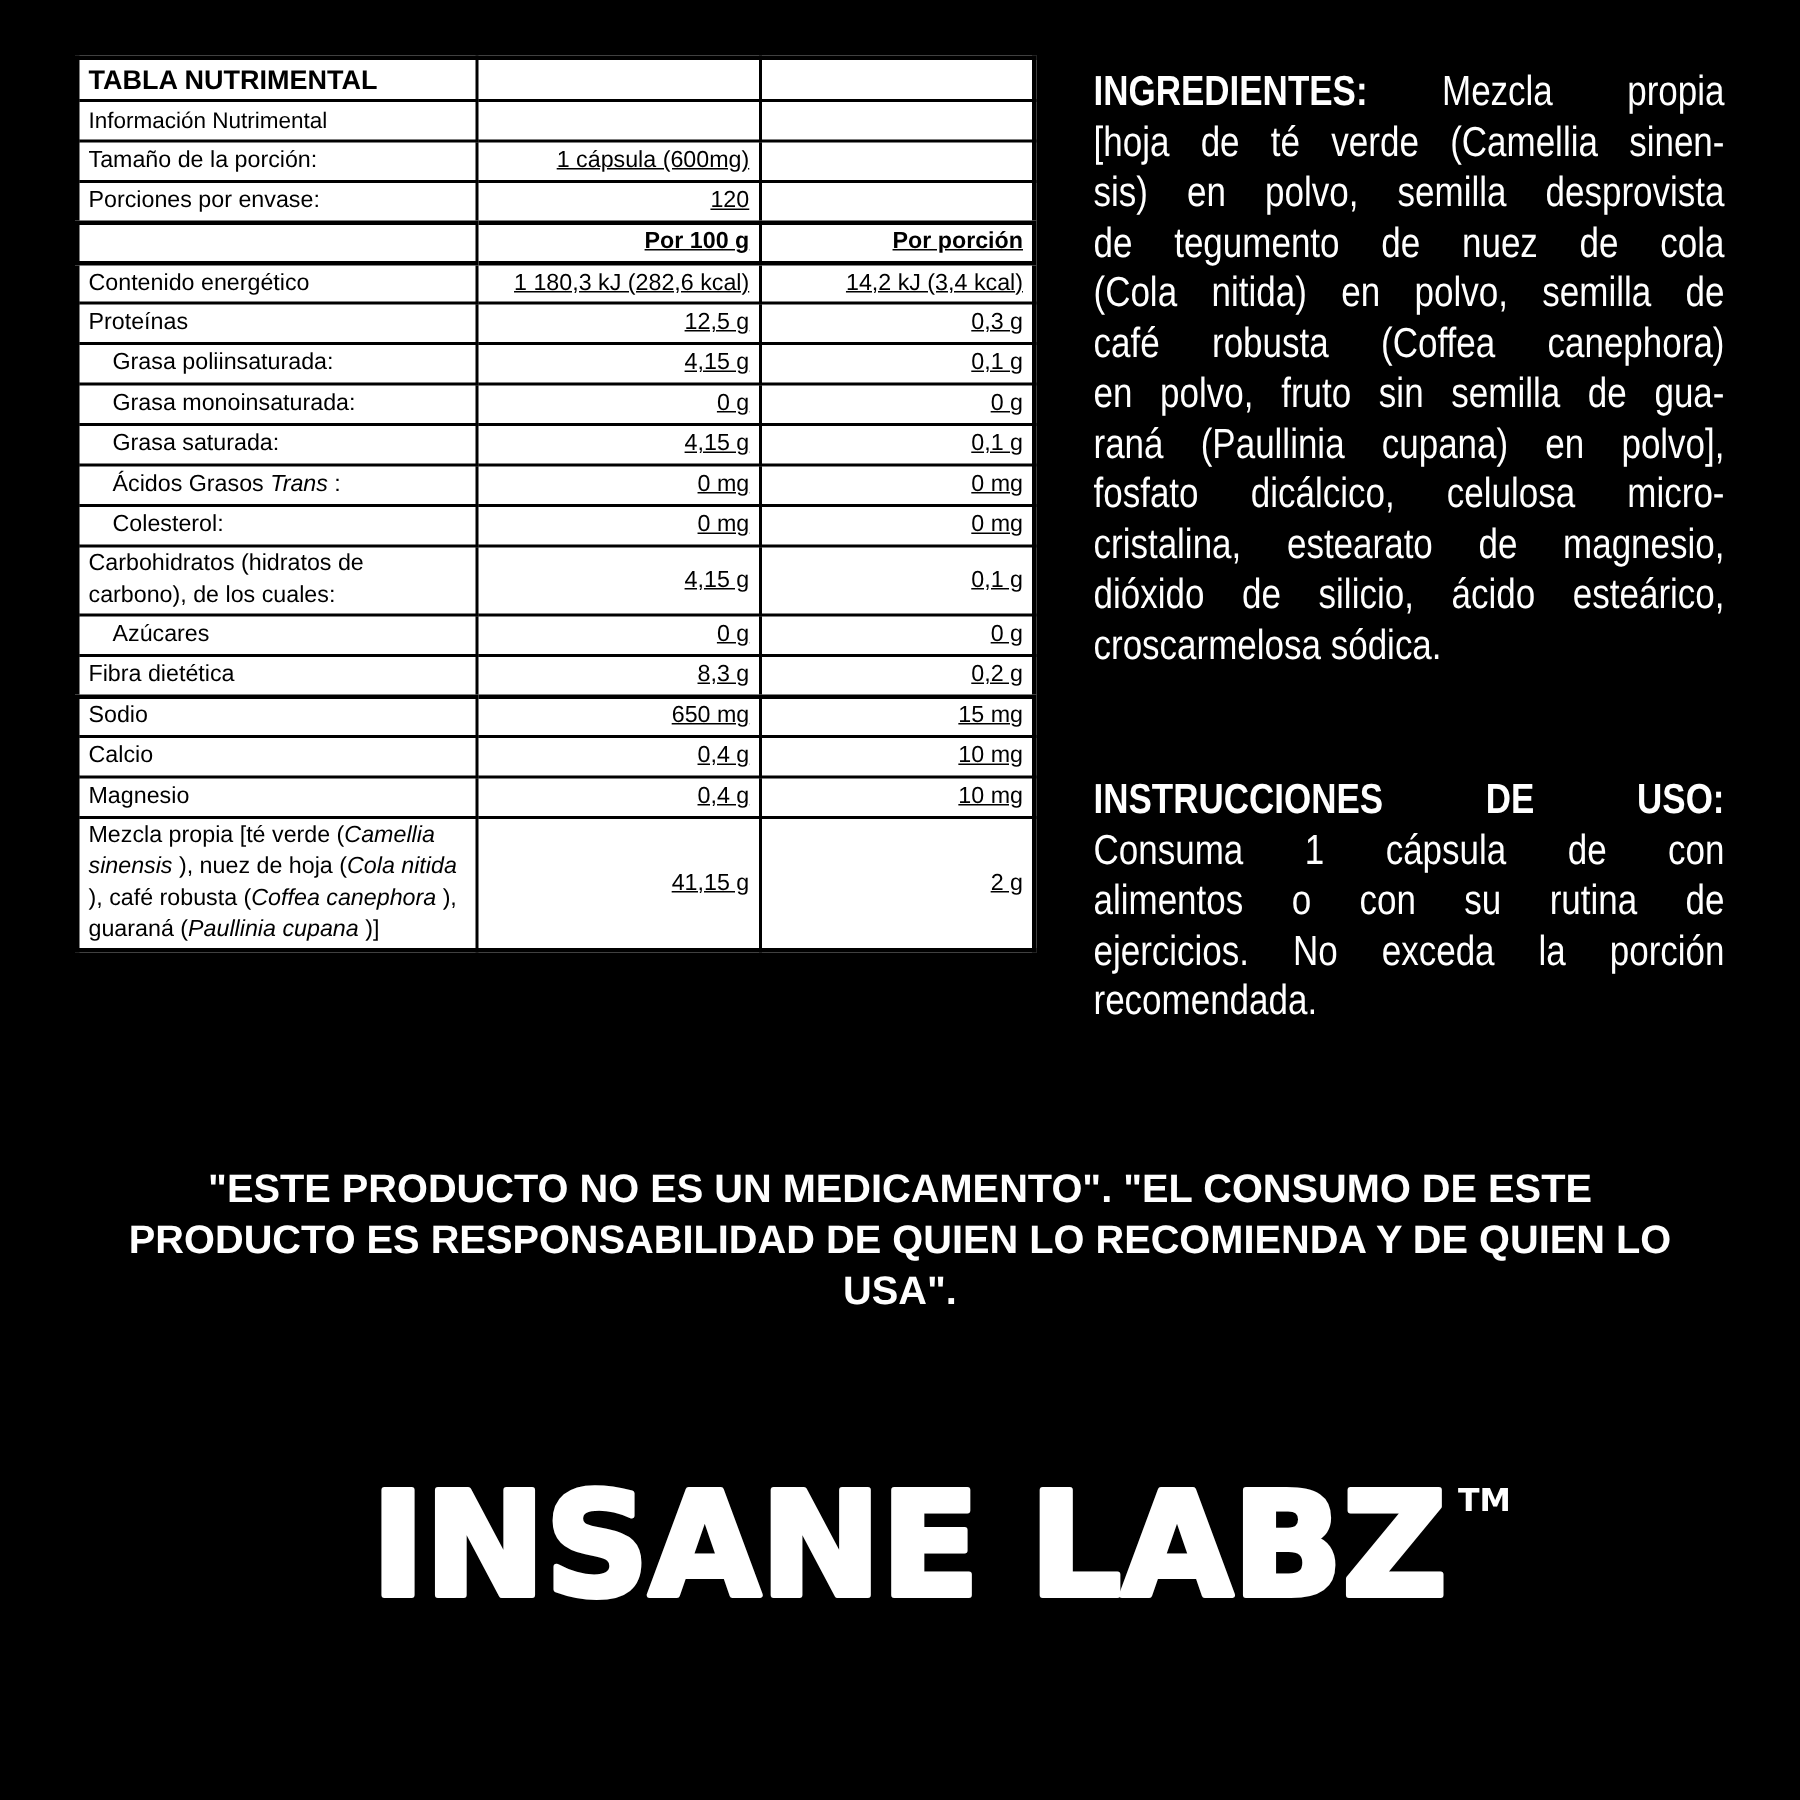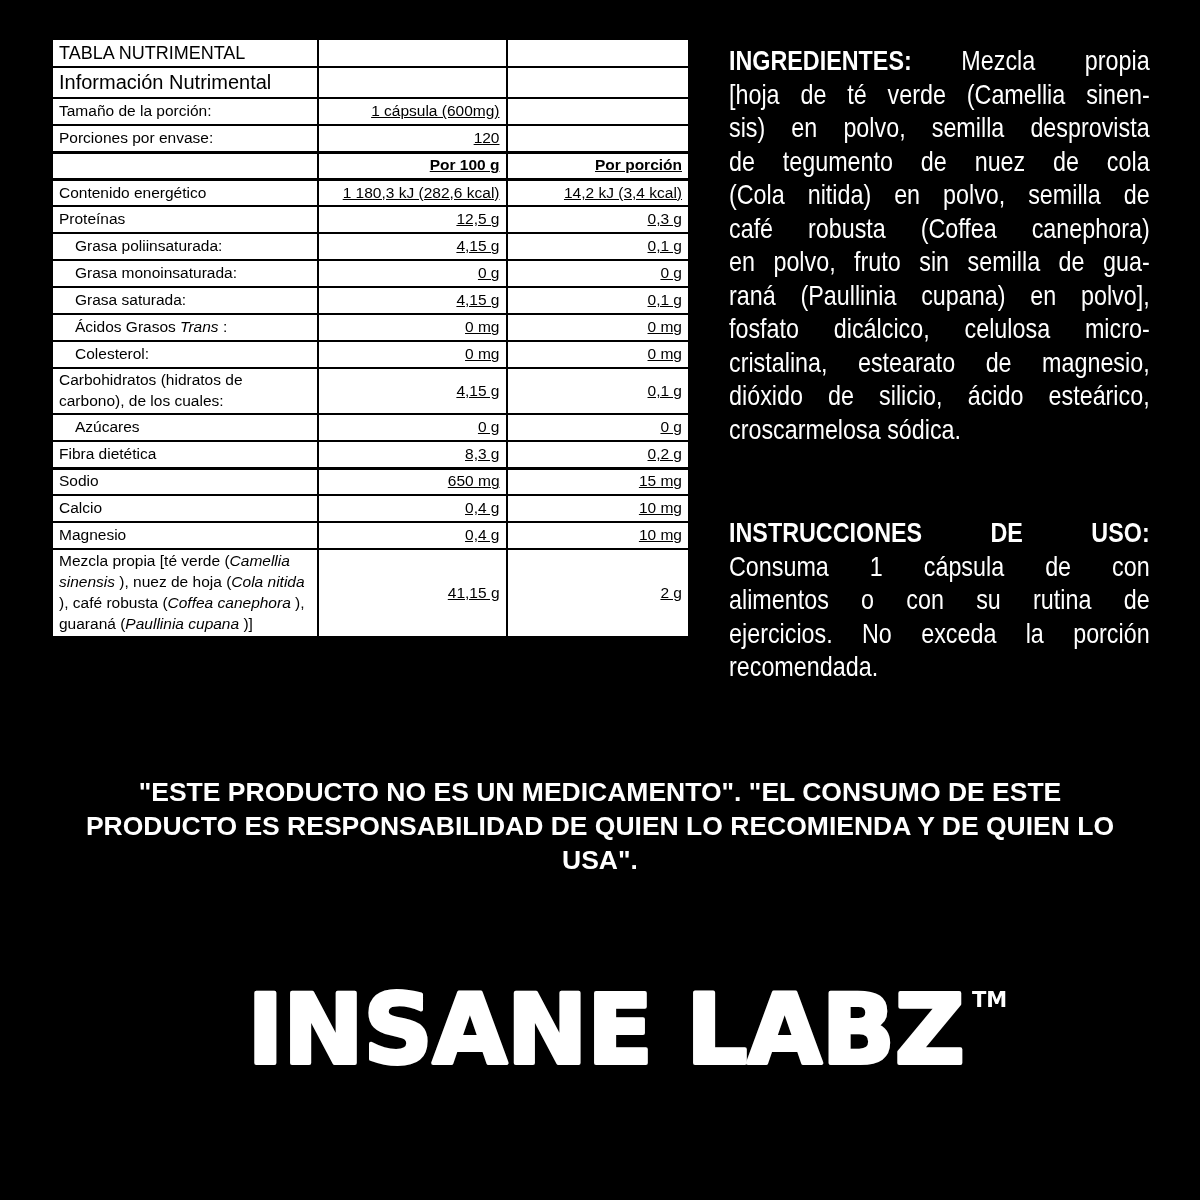--- a/index.html
+++ b/index.html
@@ -32,22 +32,22 @@
     vertical-align: middle;
     line-height: 1.35;
     overflow: hidden;
   }
   table.nutri tr { height: 27px; }
   tr.thick-top td { border-top-width: 3px; }
   td.lbl { text-align: left; }
   td.lbl.ind { padding-left: 22px; margin-top: 39px; }
   td.val { text-align: right; text-decoration: underline; }
   td.hdr { font-weight: bold; }
-  td.title-cell { font-weight: normal; font-size: 18px; }
-  td.info-cell { font-size: 20px; }
+  td.title-cell { font-weight: bold; font-size: 18px; }
+  td.info-cell { font-size: 15px; }
   .it { font-style: italic; }
   .bd { font-weight: bold; }
 
   
   .right-col {
     position: absolute;
     left: 729px; top: 44px;
     width: 505px;
     transform: scaleX(0.833);
     transform-origin: 0 0;

